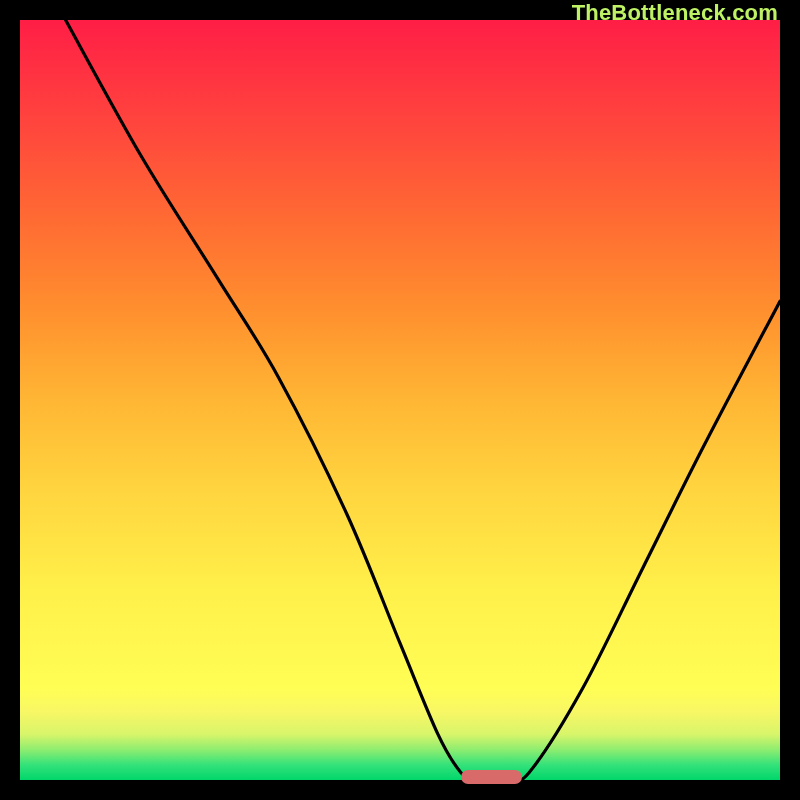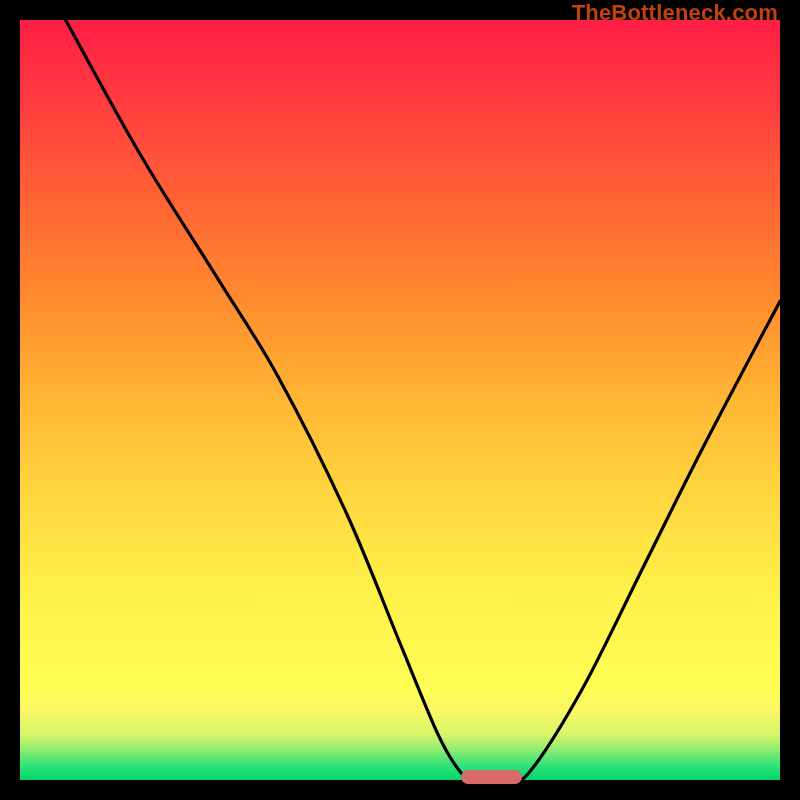--- a/index.html
+++ b/index.html
@@ -38,21 +38,21 @@
       #ff8f2e 62%,
       #ff6a33 74%,
       #ff463d 86%,
       #ff1e46 100%
     );
   }
   .watermark {
     position: absolute;
     top: 0px;
     right: 22px;
-    color: #c2410c;
+    color: #bef264;
     font-size: 22px;
     font-weight: 600;
     letter-spacing: 0.2px;
     user-select: none;
   }
   svg.curve {
     position: absolute;
     left: 0;
     top: 0;
     width: 100%;

